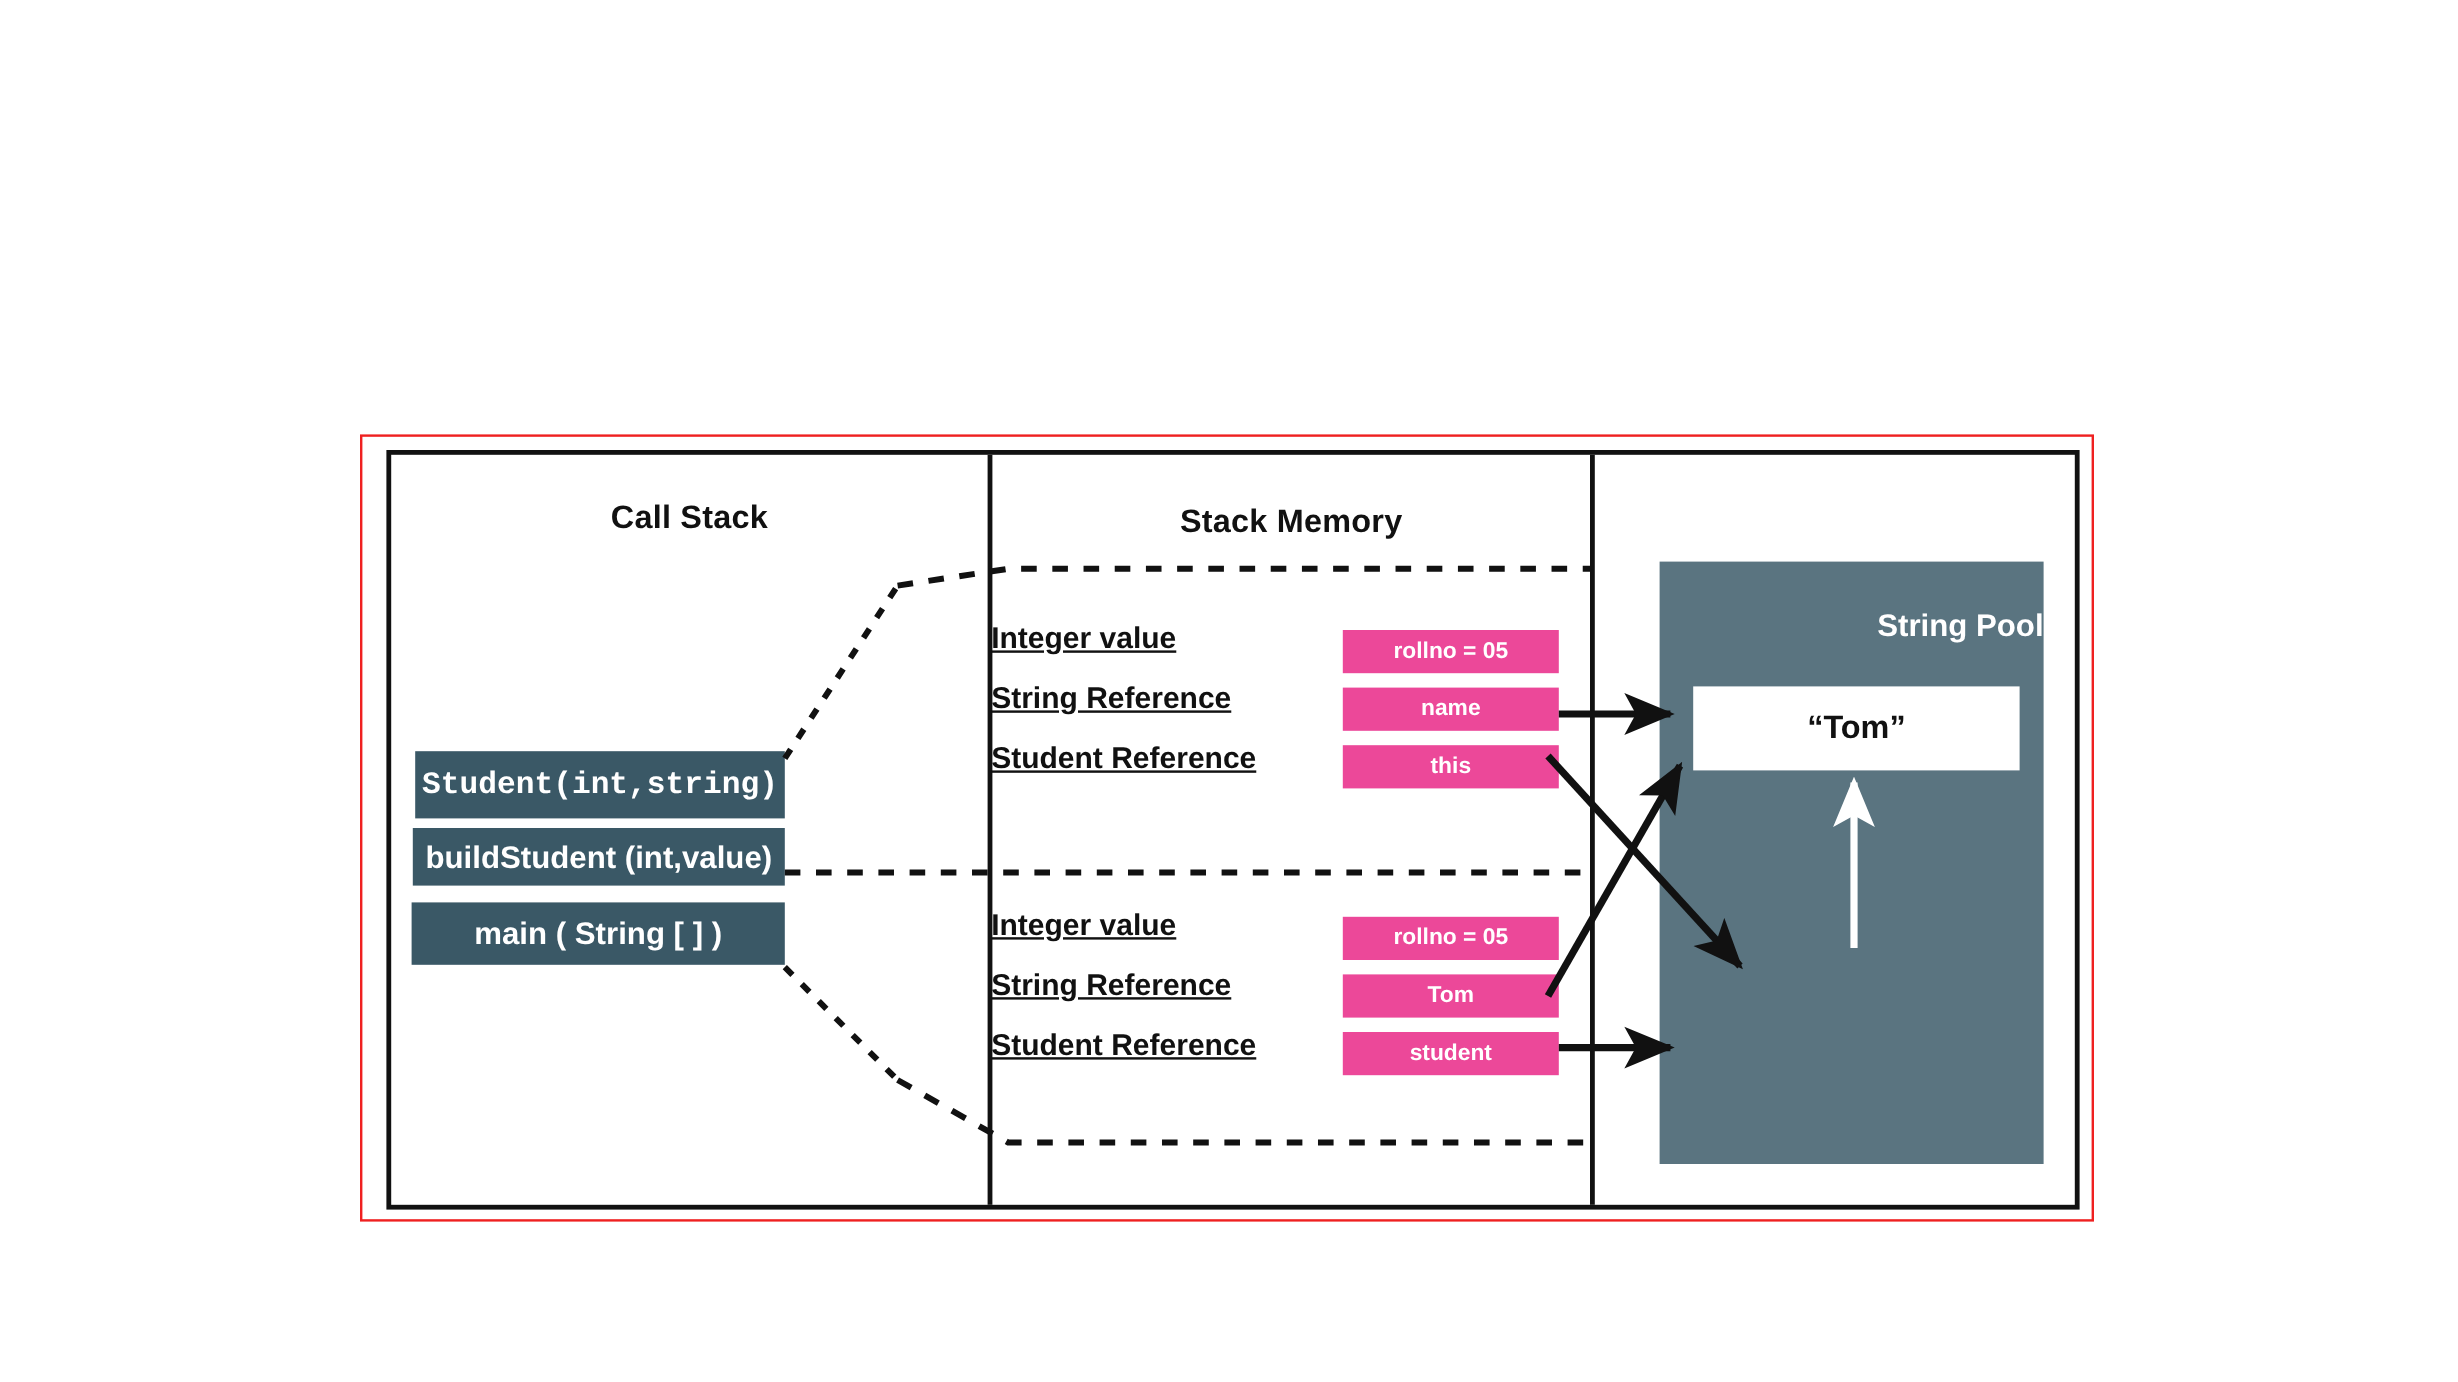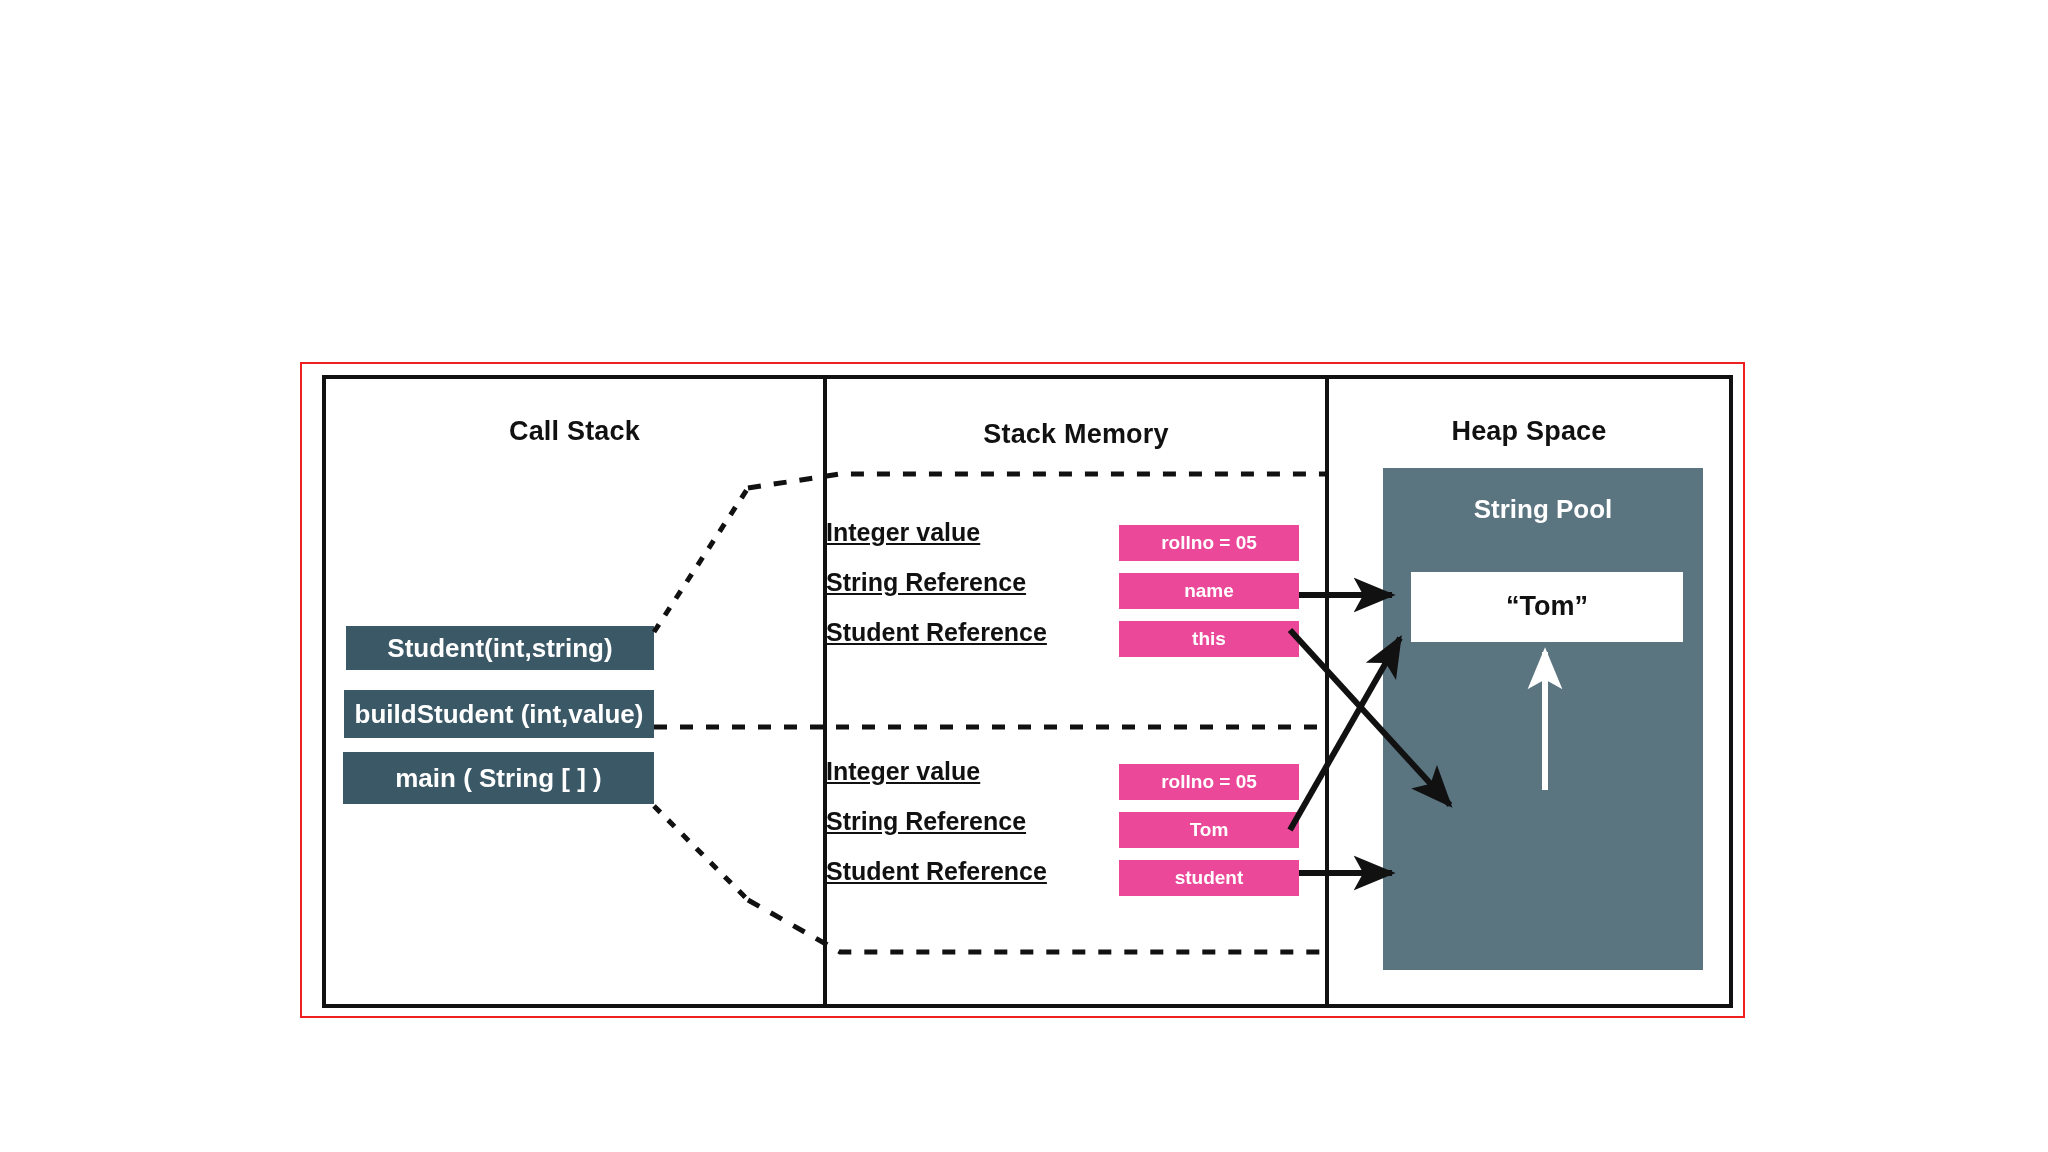--- a/index.html
+++ b/index.html
@@ -68,21 +68,21 @@
     background: #3a5866;
     color: #ffffff;
     font-size: 26px;
     font-weight: bold;
     display: flex;
     align-items: center;
     justify-content: center;
     box-sizing: border-box;
     white-space: nowrap;
   }
-  #frame-student       { left: 346px; top: 626px; width: 308px; height: 44px; }
+  #frame-student       { left: 346px; top: 626px; width: 308px; height: 56px; font-family: Liberation Mono, monospace; }
   #frame-buildstudent  { left: 344px; top: 690px; width: 310px; height: 48px; }
   #frame-main          { left: 343px; top: 752px; width: 311px; height: 52px; }
 
   
   .mem-label {
     position: absolute;
     font-size: 25px;
     font-weight: bold;
     color: #111111;
     white-space: nowrap;
@@ -129,21 +129,21 @@
   .heap-title {
     position: absolute;
     left: 0;
     width: 320px;
     text-align: center;
     font-size: 26px;
     font-weight: bold;
     color: #ffffff;
     white-space: nowrap;
   }
-  #heap-label-string-pool { top: 26px; }
+  #heap-label-string-pool { top: 38px; text-align: right; }
   #heap-label-student-obj { top: 425px; }
 
   .heap-cell {
     position: absolute;
     background: #ffffff;
     color: #111111;
     display: flex;
     align-items: center;
     justify-content: center;
     text-align: center;
@@ -170,21 +170,20 @@
 <body>
 
 <div id="diagram-frame"></div>
 
 <div id="panels">
   <div class="panel-divider" id="divider-1"></div>
   <div class="panel-divider" id="divider-2"></div>
 
   <div class="panel-title" id="title-call-stack">Call Stack</div>
   <div class="panel-title" id="title-stack-memory">Stack Memory</div>
-  <div class="panel-title" id="title-heap-space">Heap Space</div>
 </div>
 
 <div class="stack-frame" id="frame-student">Student(int,string)</div>
 <div class="stack-frame" id="frame-buildstudent">buildStudent (int,value)</div>
 <div class="stack-frame" id="frame-main">main ( String [ ] )</div>
 
 <div class="mem-label" id="label-int-1">Integer value</div>
 <div class="mem-label" id="label-strref-1">String Reference</div>
 <div class="mem-label" id="label-studref-1">Student Reference</div>
 

